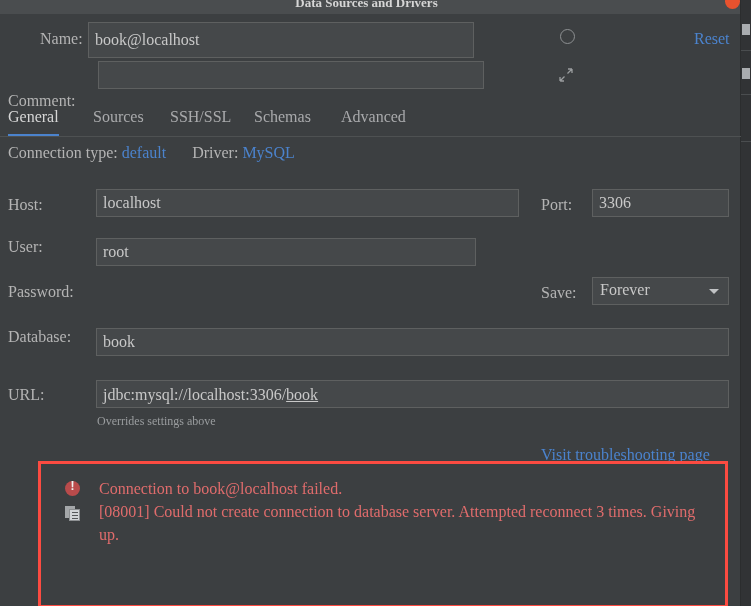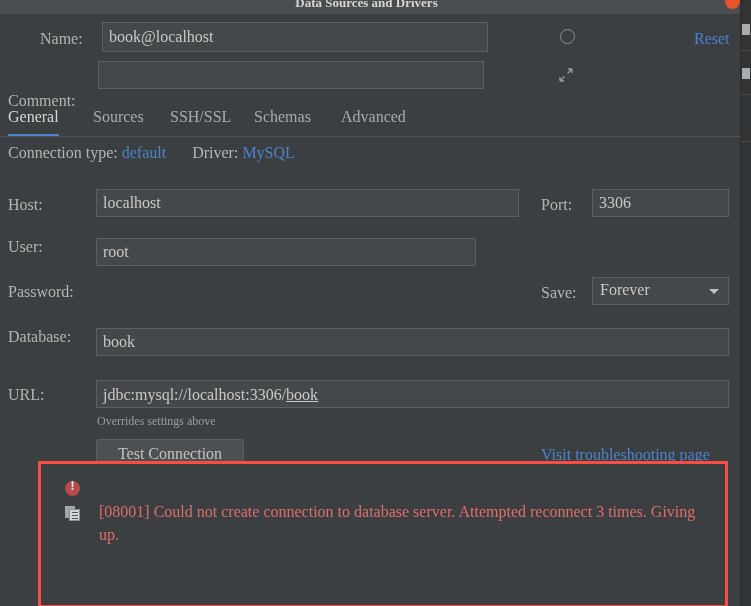--- a/index.html
+++ b/index.html
@@ -287,21 +287,21 @@
   <div class="strip-chip c1"></div>
   <div class="strip-div d1"></div>
   <div class="strip-chip c2"></div>
   <div class="strip-div d2"></div>
   <div class="strip-div d3"></div>
 </div>
 
 <div class="panel">
 
   <div class="label" style="left:8px; top:16px;margin-left:32px;">Name:</div>
-  <input class="field" style="left: 102px; top: 8px; width: 386px; height: 30px;" value="book@localhost">
+  <input class="field" style="left: 88px; top: 8px; width: 386px; height: 36px;" value="book@localhost">
   <div class="field-icon circle-icon" style="left:560px; top:15px;"></div>
   <div class="reset-link" style="left:694px; top:16px;">Reset</div>
 
   <div class="label" style="left:8px; top:54px;margin-top:24px;">Comment:</div>
   <input class="field" style="left: 98px; top: 47px; width: 386px; height: 28px;" value="">
   <svg class="field-icon" style="left:558px; top:53px;" width="16" height="16" viewBox="0 0 16 16">
     <path d="M14 2 L9.5 6.5 M14 2 L14 6 M14 2 L10 2 M2 14 L6.5 9.5 M2 14 L2 10 M2 14 L6 14" stroke="#9a9d9f" stroke-width="1.3" fill="none"></path>
   </svg>
 
   <div class="tabbar">
@@ -337,25 +337,25 @@
 
   <div class="label" style="left:8px; top:314px;">Database:</div>
   <input class="field" style="left: 96px; top: 314px; width: 633px; height: 28px;" value="book">
 
   <div class="label" style="left:8px; top:372px;">URL:</div>
   <div class="field" style="left:96px; top:366px; width:633px; height:28px; line-height:27px; overflow:hidden;">
     <span>jdbc:mysql://localhost:3306/</span><span class="underlined">book</span>
   </div>
   <div class="hint" style="left:97px; top:400px;">Overrides settings above</div>
 
-  <button class="btn" style="left:96px; top:425px; width:148px; height:30px;">Test Connection</button>
   <div class="troubleshoot-link" style="left:541px; top:432px;">Visit troubleshooting page</div>
 
 </div>
 
 <div class="error-box">
   <div class="error-icon"></div>
   <div class="copy-icon">
     <span class="back"></span>
     <span class="front"></span>
   </div>
+  <div class="error-text l1">Connection to book@localhost failed.</div>
   <div class="error-text l2">[08001] Could not create connection to database server. Attempted reconnect 3 times. Giving up.</div>
 </div>
 
 </body></html>

